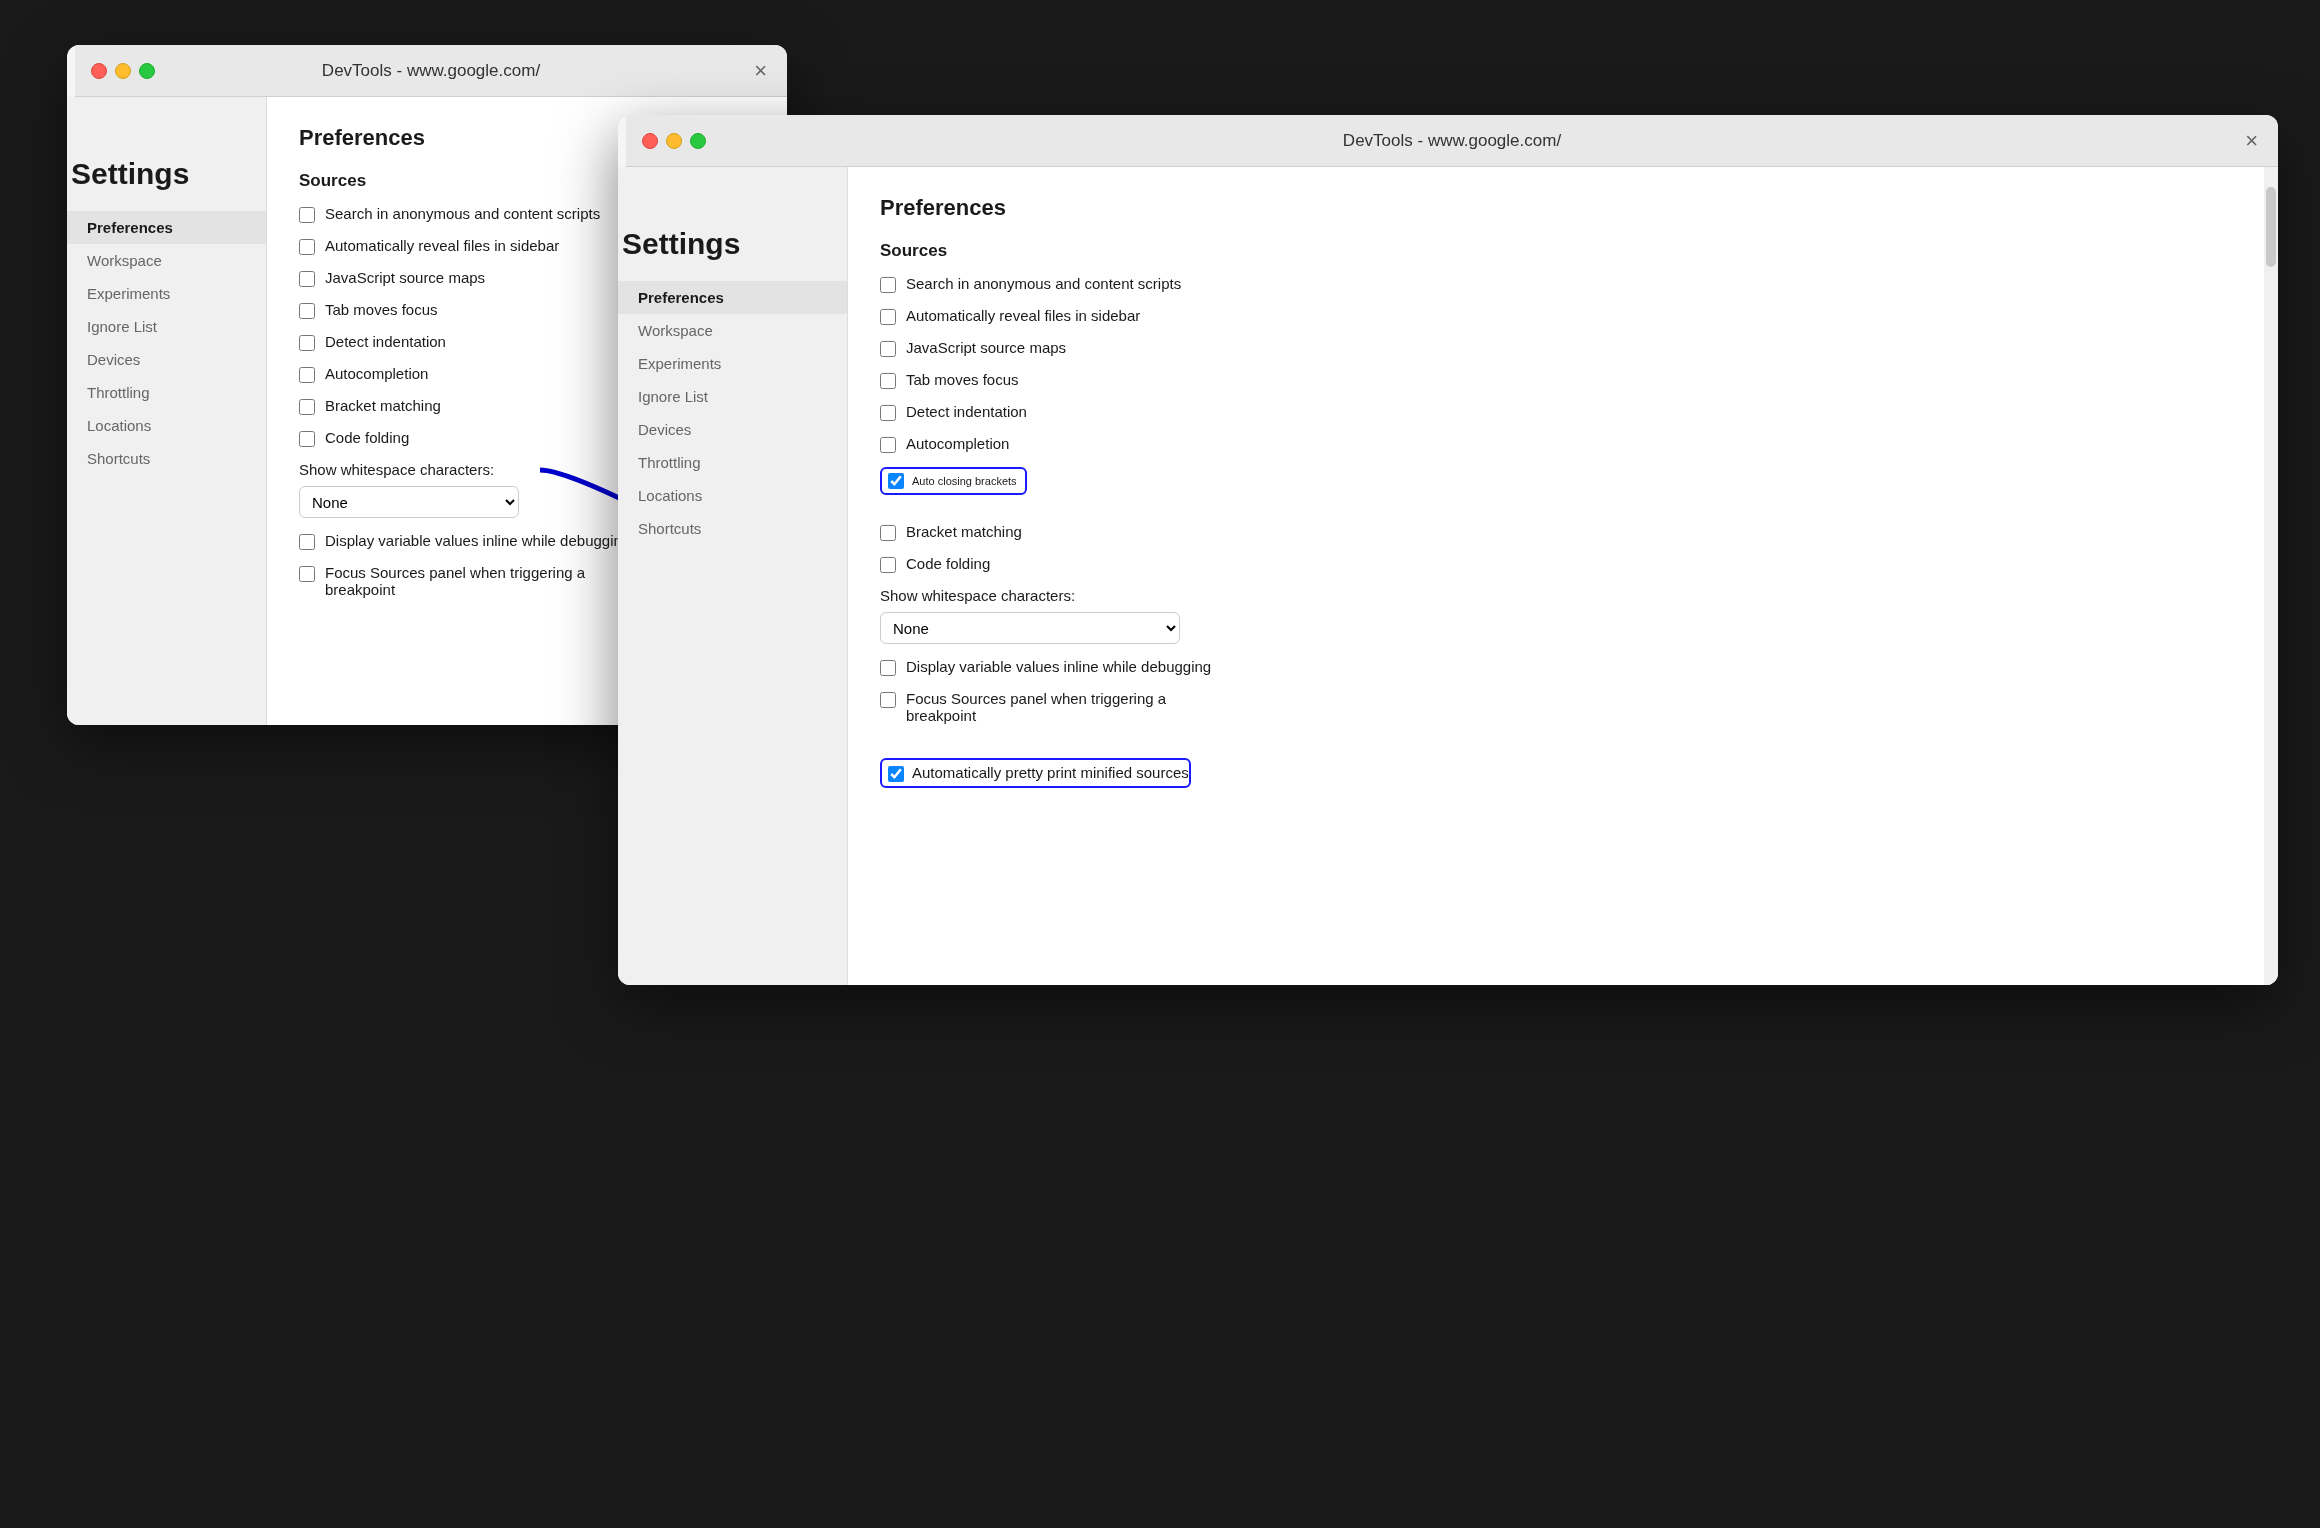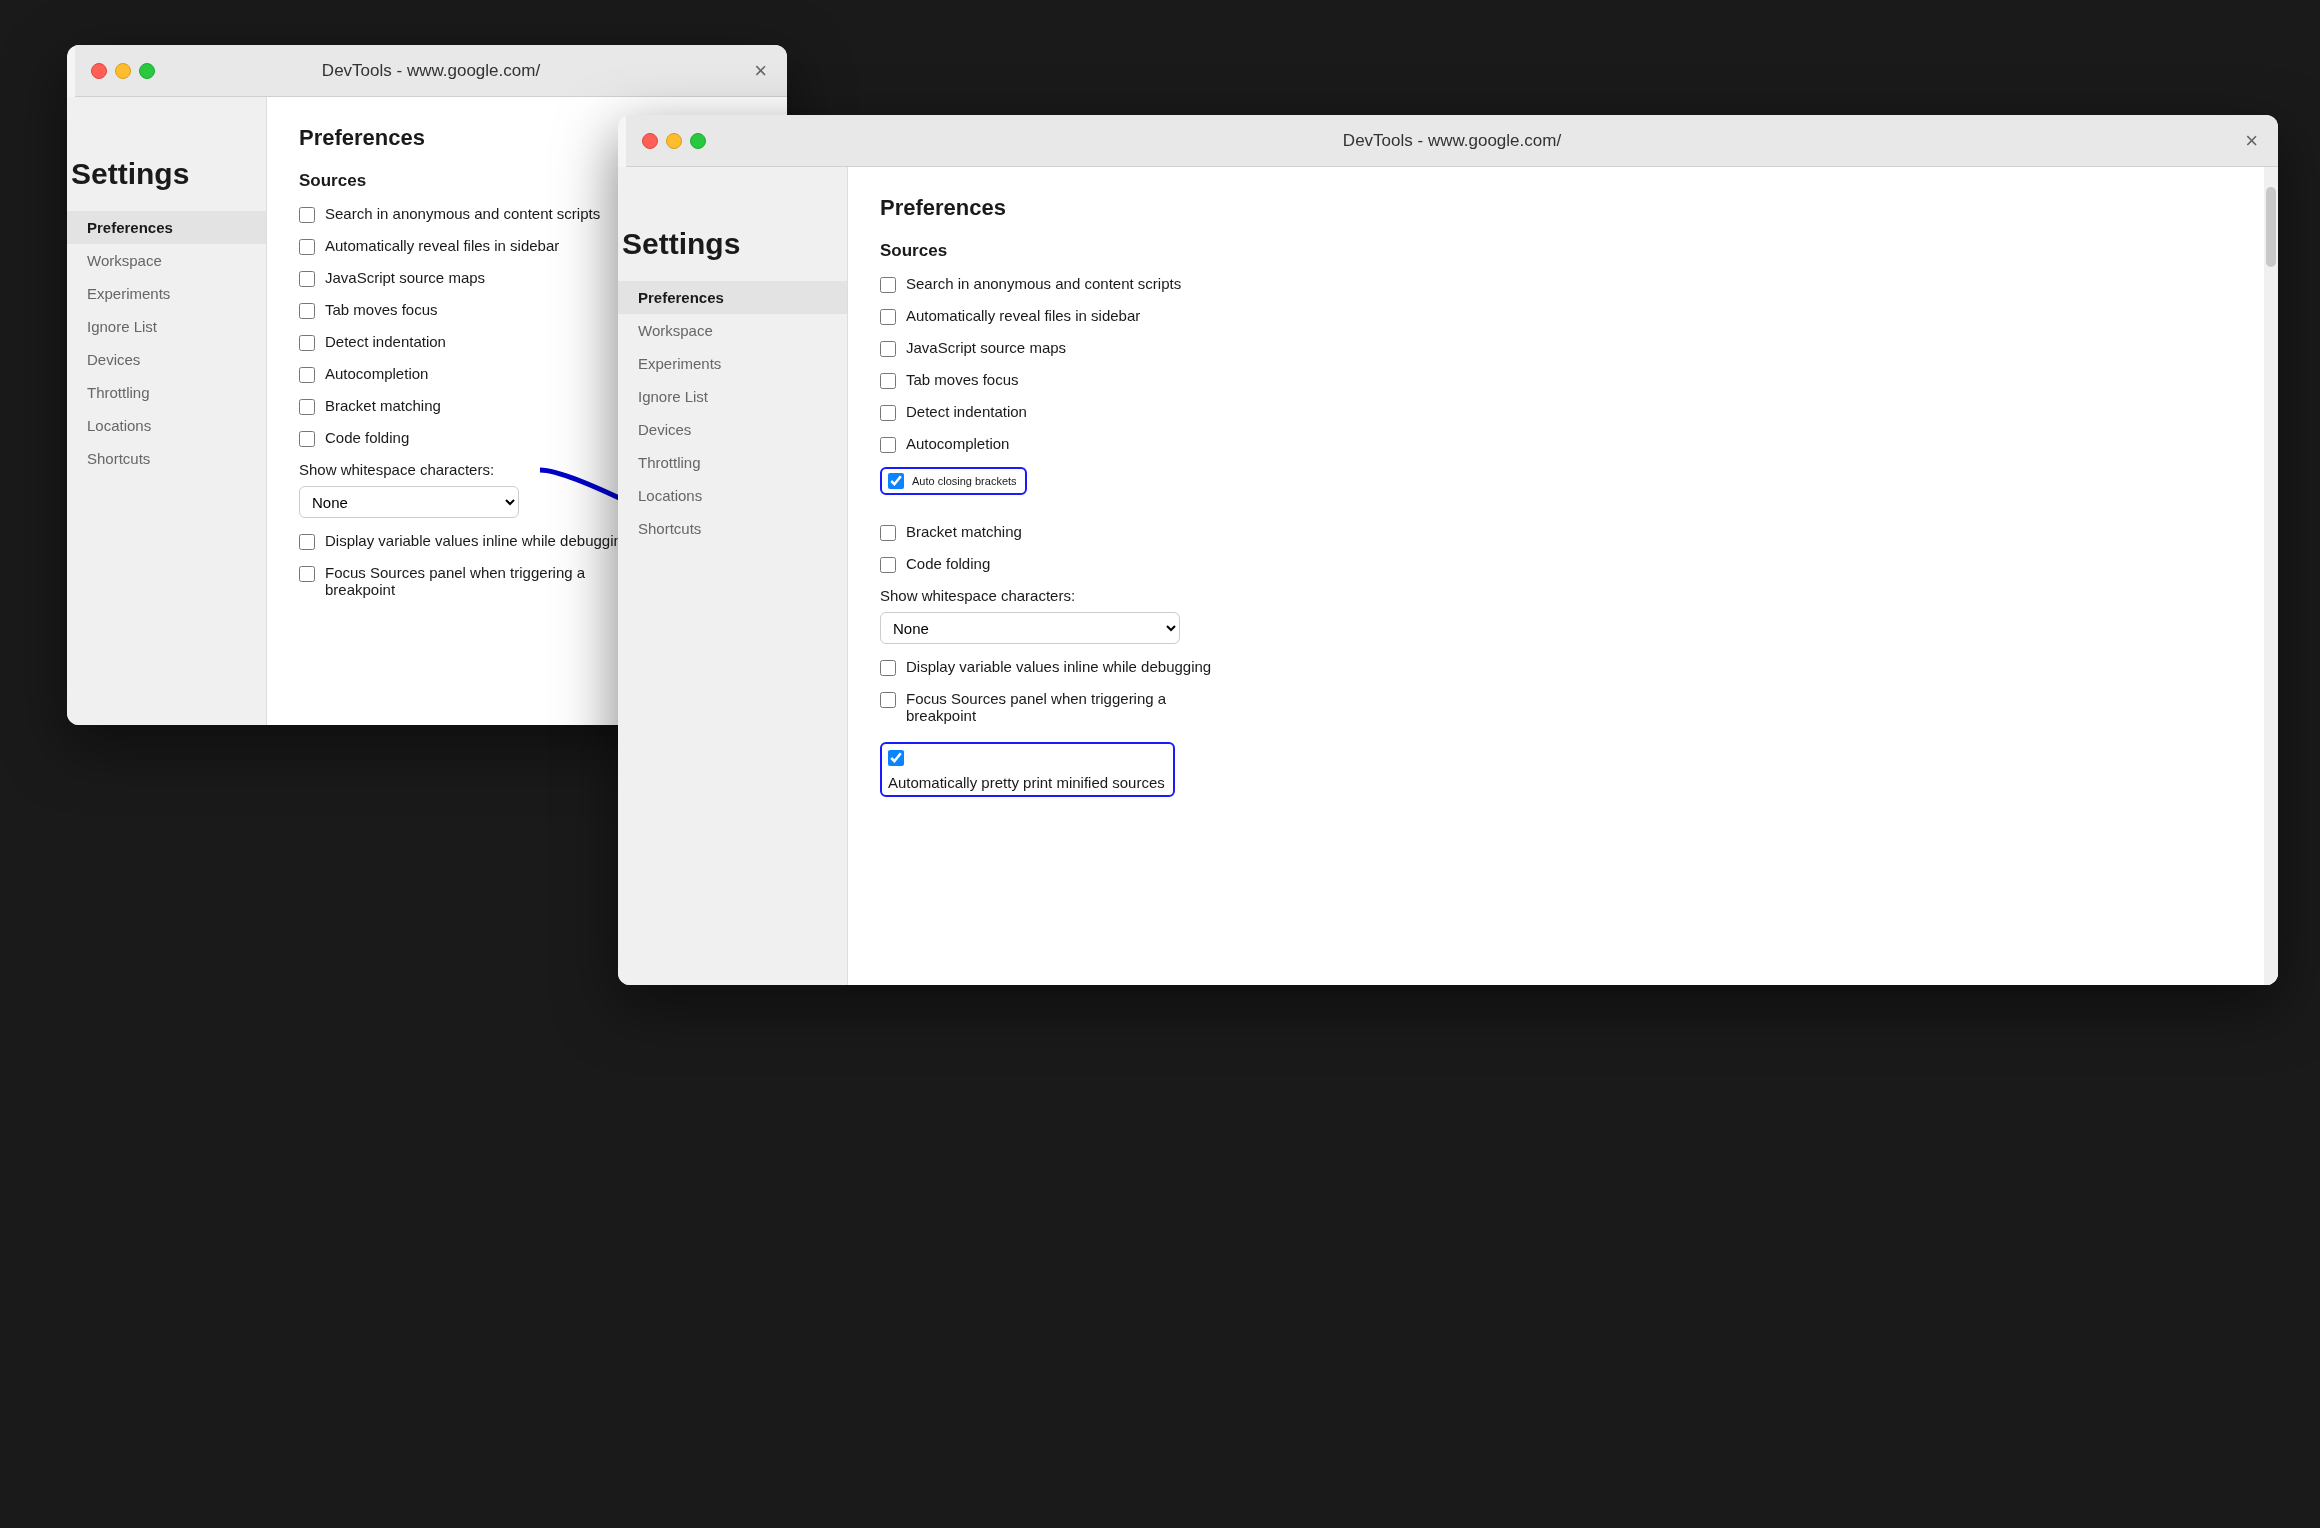--- a/index.html
+++ b/index.html
@@ -215,26 +215,25 @@
     }
 
     .highlighted-checkbox-container span {
       font-size: 11px;
       color: #1a1a1a;
     }
 
     .highlighted-bottom-container {
       border: 2.5px solid #1a1aff;
       border-radius: 6px;
-      padding: 4px 8px 4px 6px;
+      padding: 4px 0 4px 6px;
       display: inline-flex;
       align-items: flex-start;
       gap: 8px;
-      margin-top: 4px;
-      flex-direction: column;
+      margin-top: 20px;
     }
 
     .highlighted-bottom-container input[type="checkbox"] {
       width: 16px;
       height: 16px;
       cursor: pointer;
       margin-top: 2px;
       accent-color: #0a84ff;
       flex-shrink: 0;
     }

